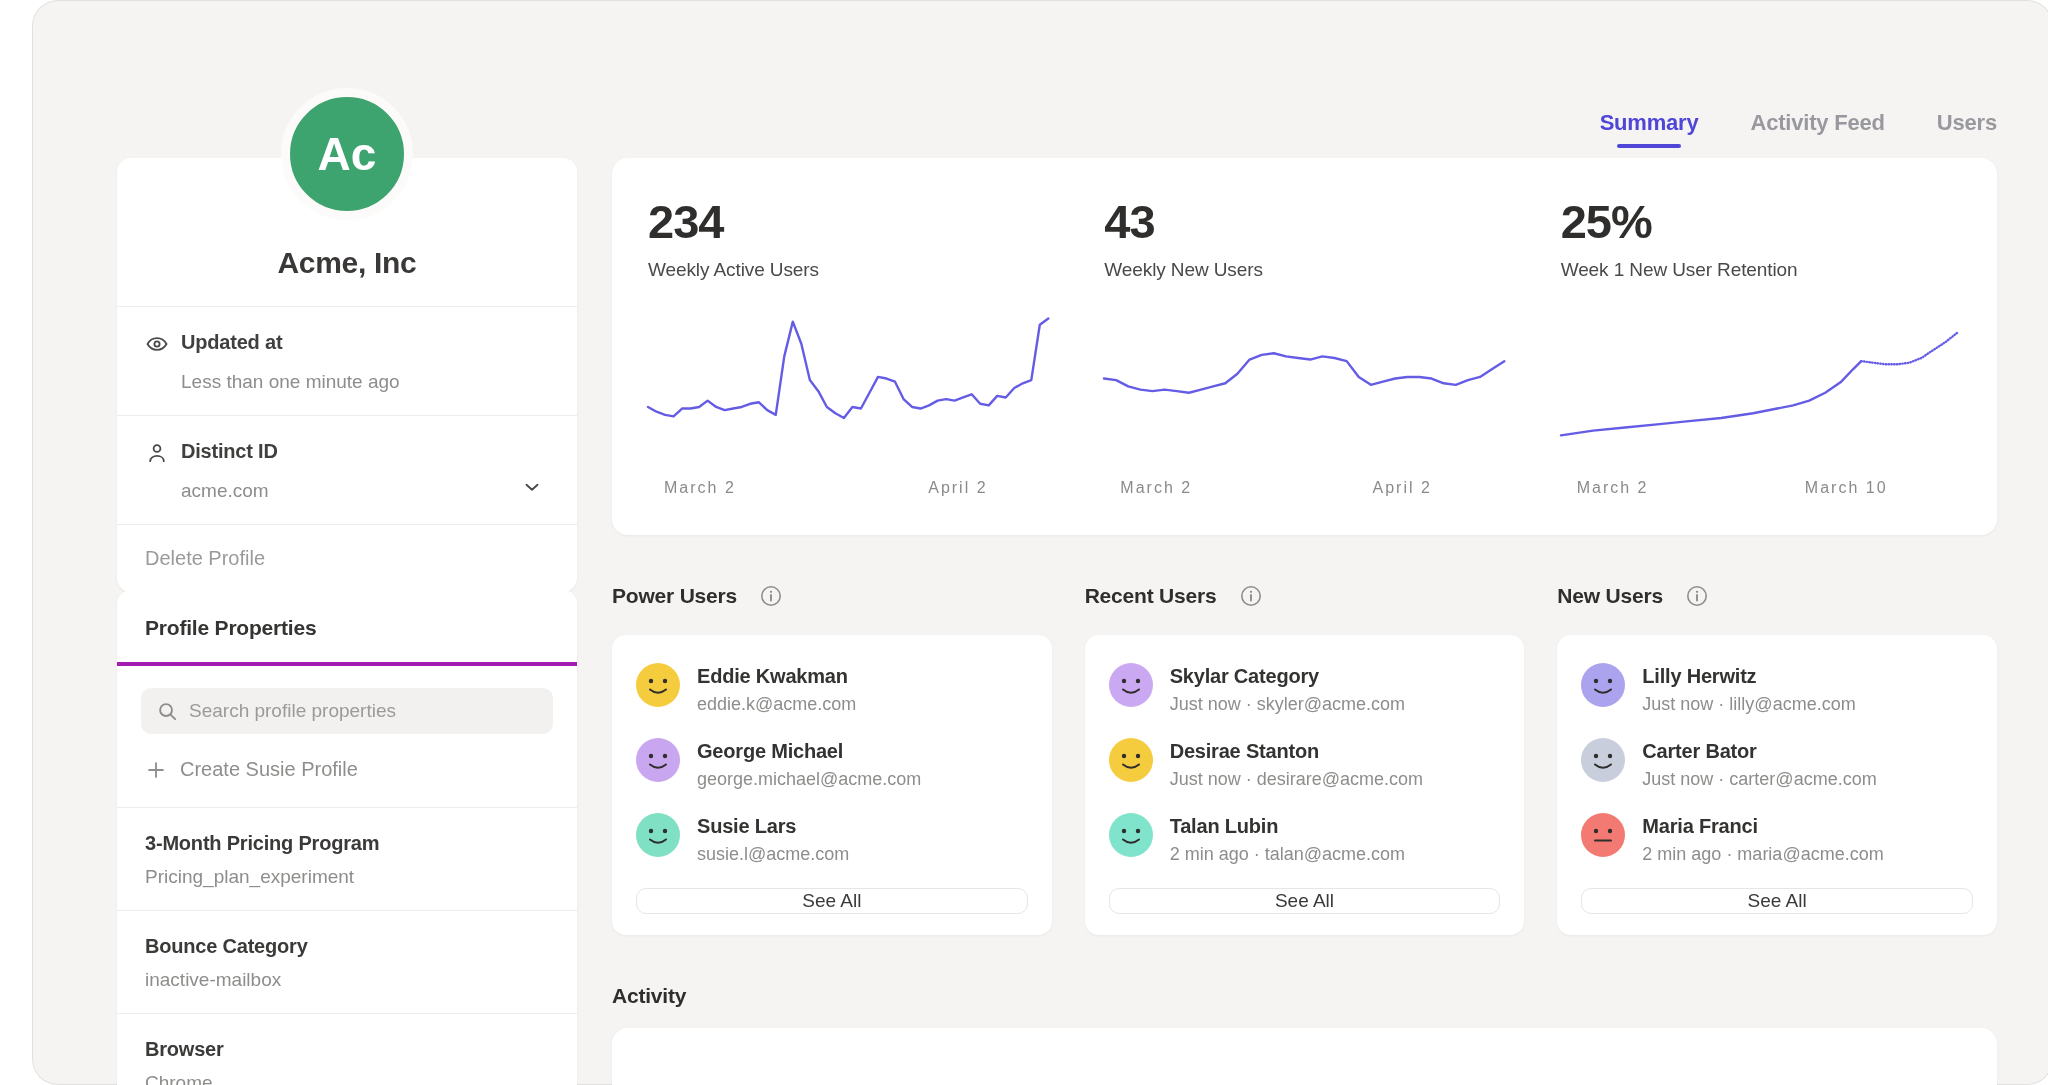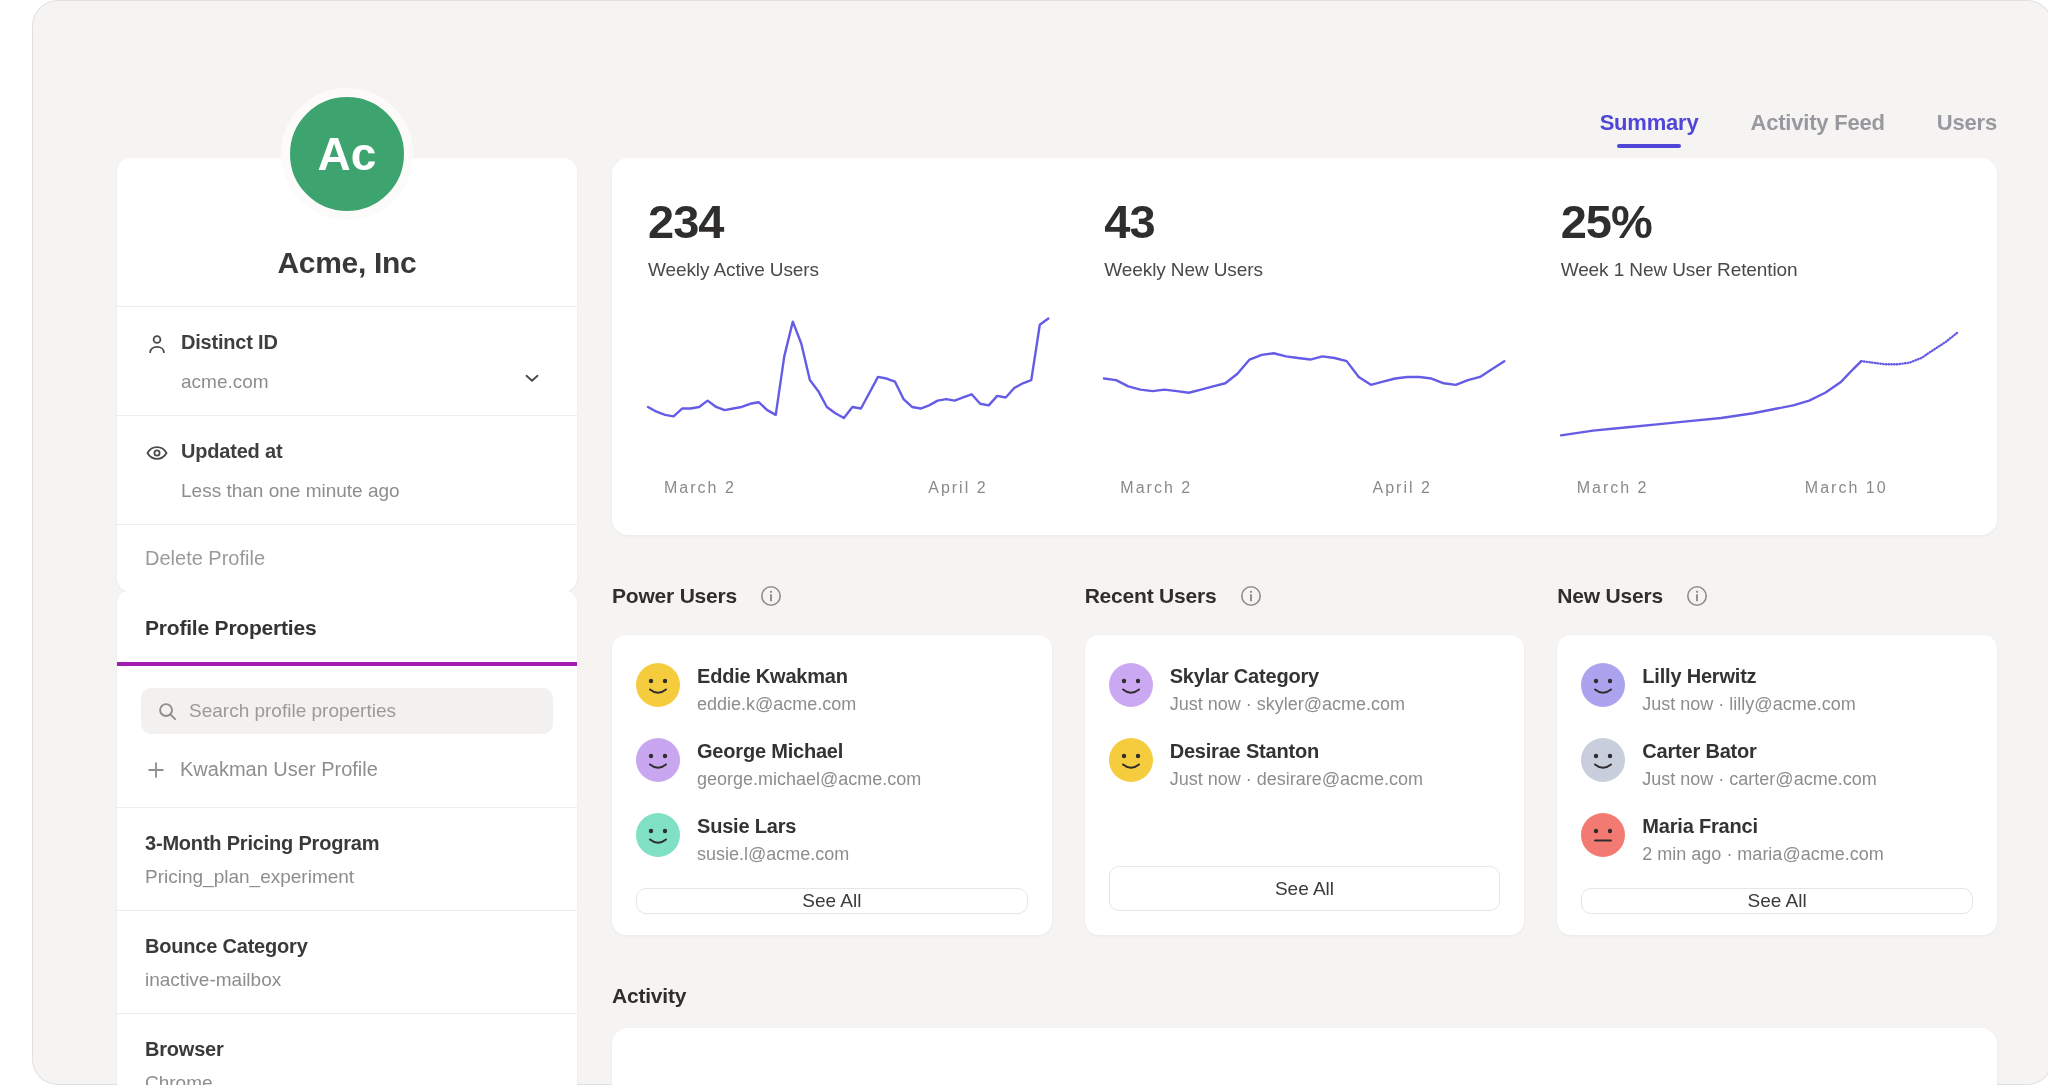--- a/index.html
+++ b/index.html
@@ -75,44 +75,44 @@
 
   <div class="card profile-card">
     <div class="org-avatar" style="background: rgb(62, 164, 111);">
       <span>Ac</span>
     </div>
     <div class="org-name">Acme, Inc</div>
 
     <div class="p-row">
       <span class="p-ico">
         <svg width="24" height="24" viewBox="0 0 24 24" fill="none" stroke="currentColor" stroke-width="1.8">
+          <path d="M2.5 12c2.2-3.9 5.6-5.9 9.5-5.9s7.3 2 9.5 5.9c-2.2 3.9-5.6 5.9-9.5 5.9S4.7 15.9 2.5 12z"></path>
+              <circle cx="12" cy="12" r="2.6"></circle>
+        </svg>
+      </span>
+      <div class="p-label">Updated at</div>
+      <div class="p-value">Less than one minute ago</div>
+    </div>
+
+    <div class="p-row">
+      <span class="p-ico">
+        <svg width="24" height="24" viewBox="0 0 24 24" fill="none" stroke="currentColor" stroke-width="1.8">
           <circle cx="12" cy="7.5" r="3.4"></circle>
               <path d="M5.2 20.2c0-3.2 3-5.3 6.8-5.3s6.8 2.1 6.8 5.3" stroke-linecap="round"></path>
         </svg>
       </span>
       <div class="p-label">Distinct ID</div>
       <div class="p-value">acme.com</div>
       <span class="p-chev">
         <svg width="22" height="22" viewBox="0 0 24 24" fill="none" stroke="currentColor" stroke-width="2" stroke-linecap="round" stroke-linejoin="round">
               <polyline points="6,9.5 12,15 18,9.5"></polyline>
             </svg>
       </span>
     </div>
 
-    <div class="p-row">
-      <span class="p-ico">
-        <svg width="24" height="24" viewBox="0 0 24 24" fill="none" stroke="currentColor" stroke-width="1.8">
-          <path d="M2.5 12c2.2-3.9 5.6-5.9 9.5-5.9s7.3 2 9.5 5.9c-2.2 3.9-5.6 5.9-9.5 5.9S4.7 15.9 2.5 12z"></path>
-              <circle cx="12" cy="12" r="2.6"></circle>
-        </svg>
-      </span>
-      <div class="p-label">Updated at</div>
-      <div class="p-value">Less than one minute ago</div>
-    </div>
-
     <div class="p-delete">Delete Profile</div>
   </div>
 
   <div class="card props-card">
     <div class="props-title">Profile Properties</div>
 
     <div class="search-wrap">
       <span class="search-ico">
         <svg width="23" height="23" viewBox="0 0 24 24" fill="none" stroke="currentColor" stroke-width="2" stroke-linecap="round">
               <circle cx="10.5" cy="10.5" r="6.2"></circle>
@@ -122,21 +122,21 @@
       <input class="search-input" type="text" placeholder="Search profile properties" style="">
     </div>
 
     <div class="create-row">
       <span style="display:flex;color:#8f8e8c;">
         <svg width="22" height="22" viewBox="0 0 24 24" fill="none" stroke="currentColor" stroke-width="2" stroke-linecap="round">
               <line x1="12" y1="4.5" x2="12" y2="19.5"></line>
               <line x1="4.5" y1="12" x2="19.5" y2="12"></line>
             </svg>
       </span>
-      <span>Kwakman User Profile</span>
+      <span>Create Susie Profile</span>
     </div>
 
     <div class="prop-item">
       <div class="prop-name">3-Month Pricing Program</div>
       <div class="prop-val">Pricing_plan_experiment</div>
     </div>
     <div class="prop-item">
       <div class="prop-name">Bounce Category</div>
       <div class="prop-val">inactive-mailbox</div>
     </div>
@@ -286,20 +286,33 @@
                   <circle cx="15" cy="18" r="2.2" fill="#2f2e2d"></circle>
                   <circle cx="29" cy="18" r="2.2" fill="#2f2e2d"></circle>
                   <path d="M14 26.5 Q22 33 30 26.5" stroke="#2f2e2d" stroke-width="2" stroke-linecap="round"></path>
                 </svg>
           </div>
           <div>
                 <div class="u-name">Desirae Stanton</div>
                <div class="u-sub">Just now · desirare@acme.com</div>
               </div>
         </div>
+        <div class="u-row">
+          <div class="u-avatar" style="background: rgb(127, 228, 203);">
+            <svg width="44" height="44" viewBox="0 0 44 44" fill="none">
+                  <circle cx="15" cy="18" r="2.2" fill="#2f2e2d"></circle>
+                  <circle cx="29" cy="18" r="2.2" fill="#2f2e2d"></circle>
+                  <path d="M14 26.5 Q22 33 30 26.5" stroke="#2f2e2d" stroke-width="2" stroke-linecap="round"></path>
+                </svg>
+          </div>
+          <div>
+                <div class="u-name">Talan Lubin</div>
+               <div class="u-sub">2 min ago · talan@acme.com</div>
+              </div>
+        </div>
         <button class="see-all">See All</button>
       </div>
     </div>
 
     <div>
       <div class="sec-head">
         <span class="sec-title">New Users</span>
         <span class="info-ico">
           <svg width="22" height="22" viewBox="0 0 22 22" fill="none" stroke="currentColor" stroke-width="1.6">
                 <circle cx="11" cy="11" r="9.2"></circle>

